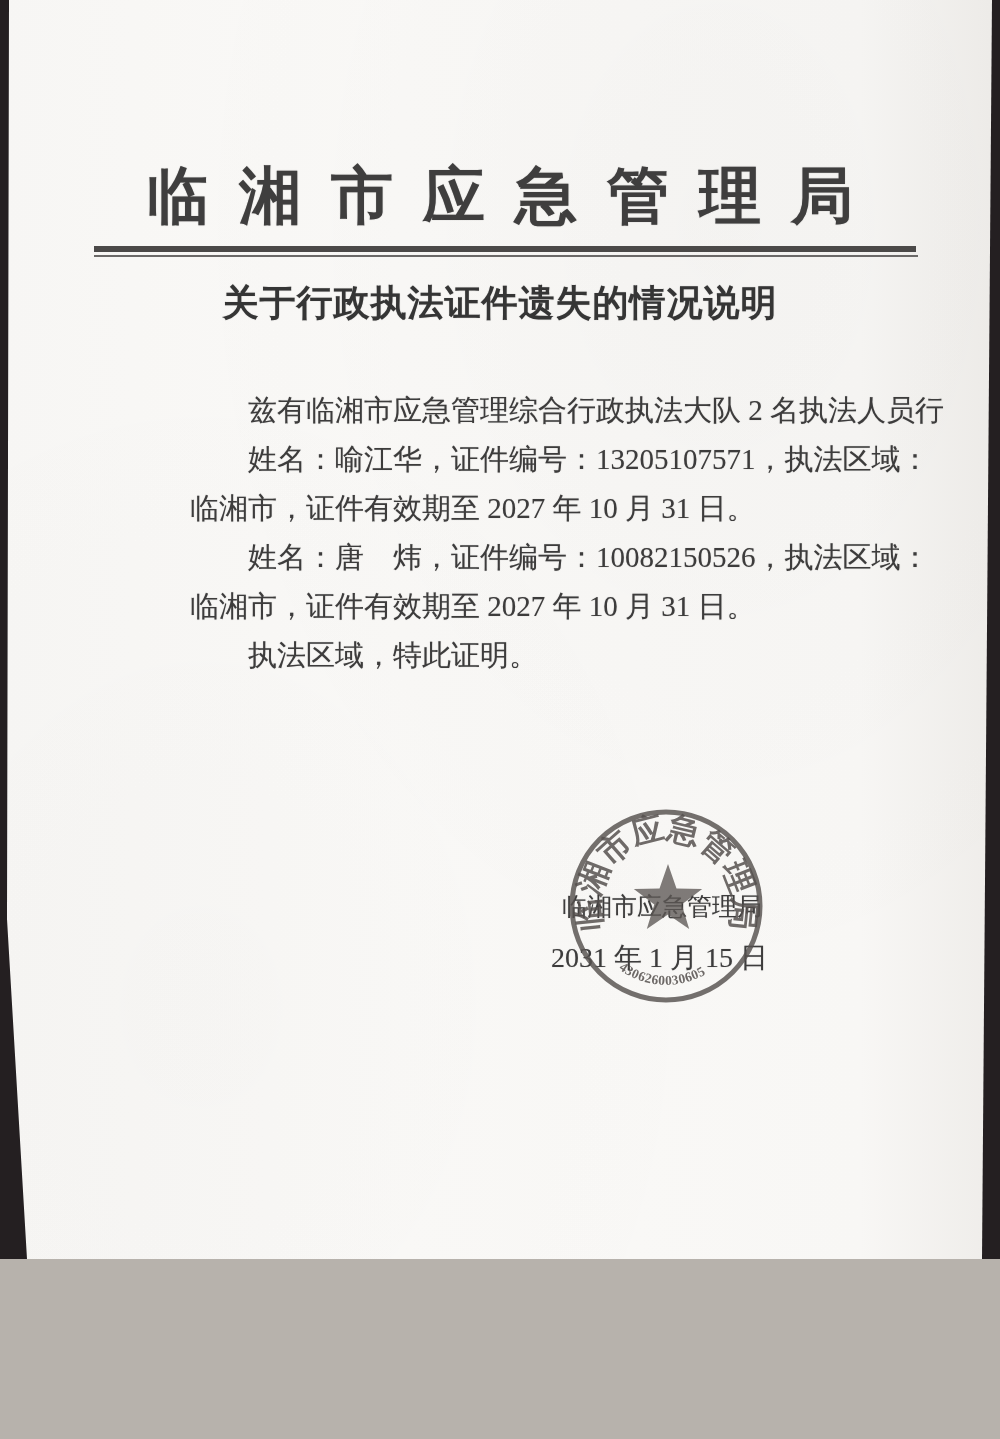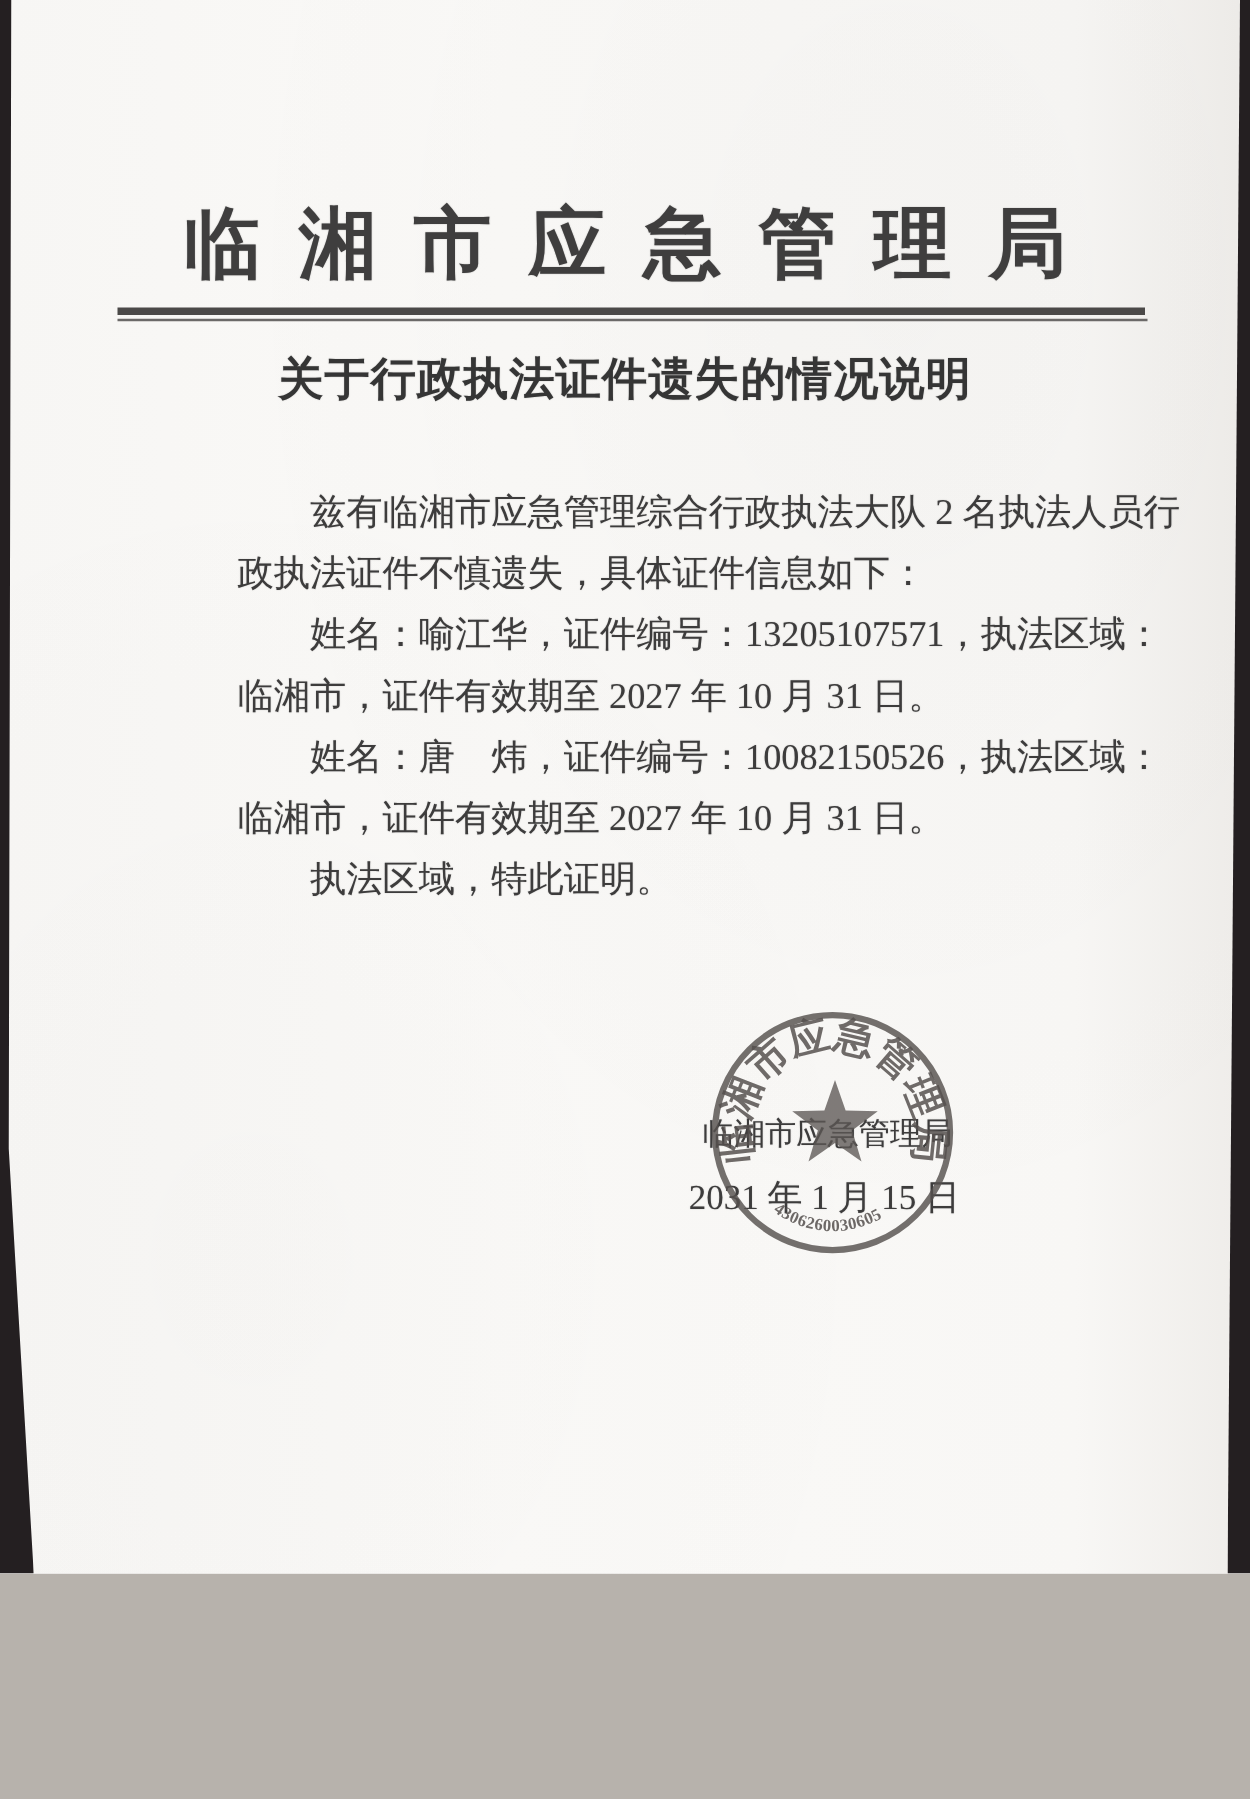--- a/index.html
+++ b/index.html
@@ -66,21 +66,20 @@
 <div class="page">
 
   <div class="header-agency">临湘市应急管理局</div>
   <div class="rule rule-thick"></div>
   <div class="rule rule-thin"></div>
 
   <div class="doc-title">关于行政执法证件遗失的情况说明</div>
 
   <div class="body">
     <p class="bline indent">兹有临湘市应急管理综合行政执法大队 2 名执法人员行</p>
-    <p class="bline">政执法证件不慎遗失，具体证件信息如下：</p>
     <p class="bline indent">姓名：喻江华，证件编号：13205107571，执法区域：</p>
     <p class="bline">临湘市，证件有效期至 2027 年 10 月 31 日。</p>
     <p class="bline indent">姓名：唐　炜，证件编号：10082150526，执法区域：</p>
     <p class="bline">临湘市，证件有效期至 2027 年 10 月 31 日。</p>
     <p class="bline indent">执法区域，特此证明。</p>
   </div>
 
   <div class="sign-agency">临湘市应急管理局</div>
   <div class="sign-date">2031 年 1 月 15 日</div>
 

